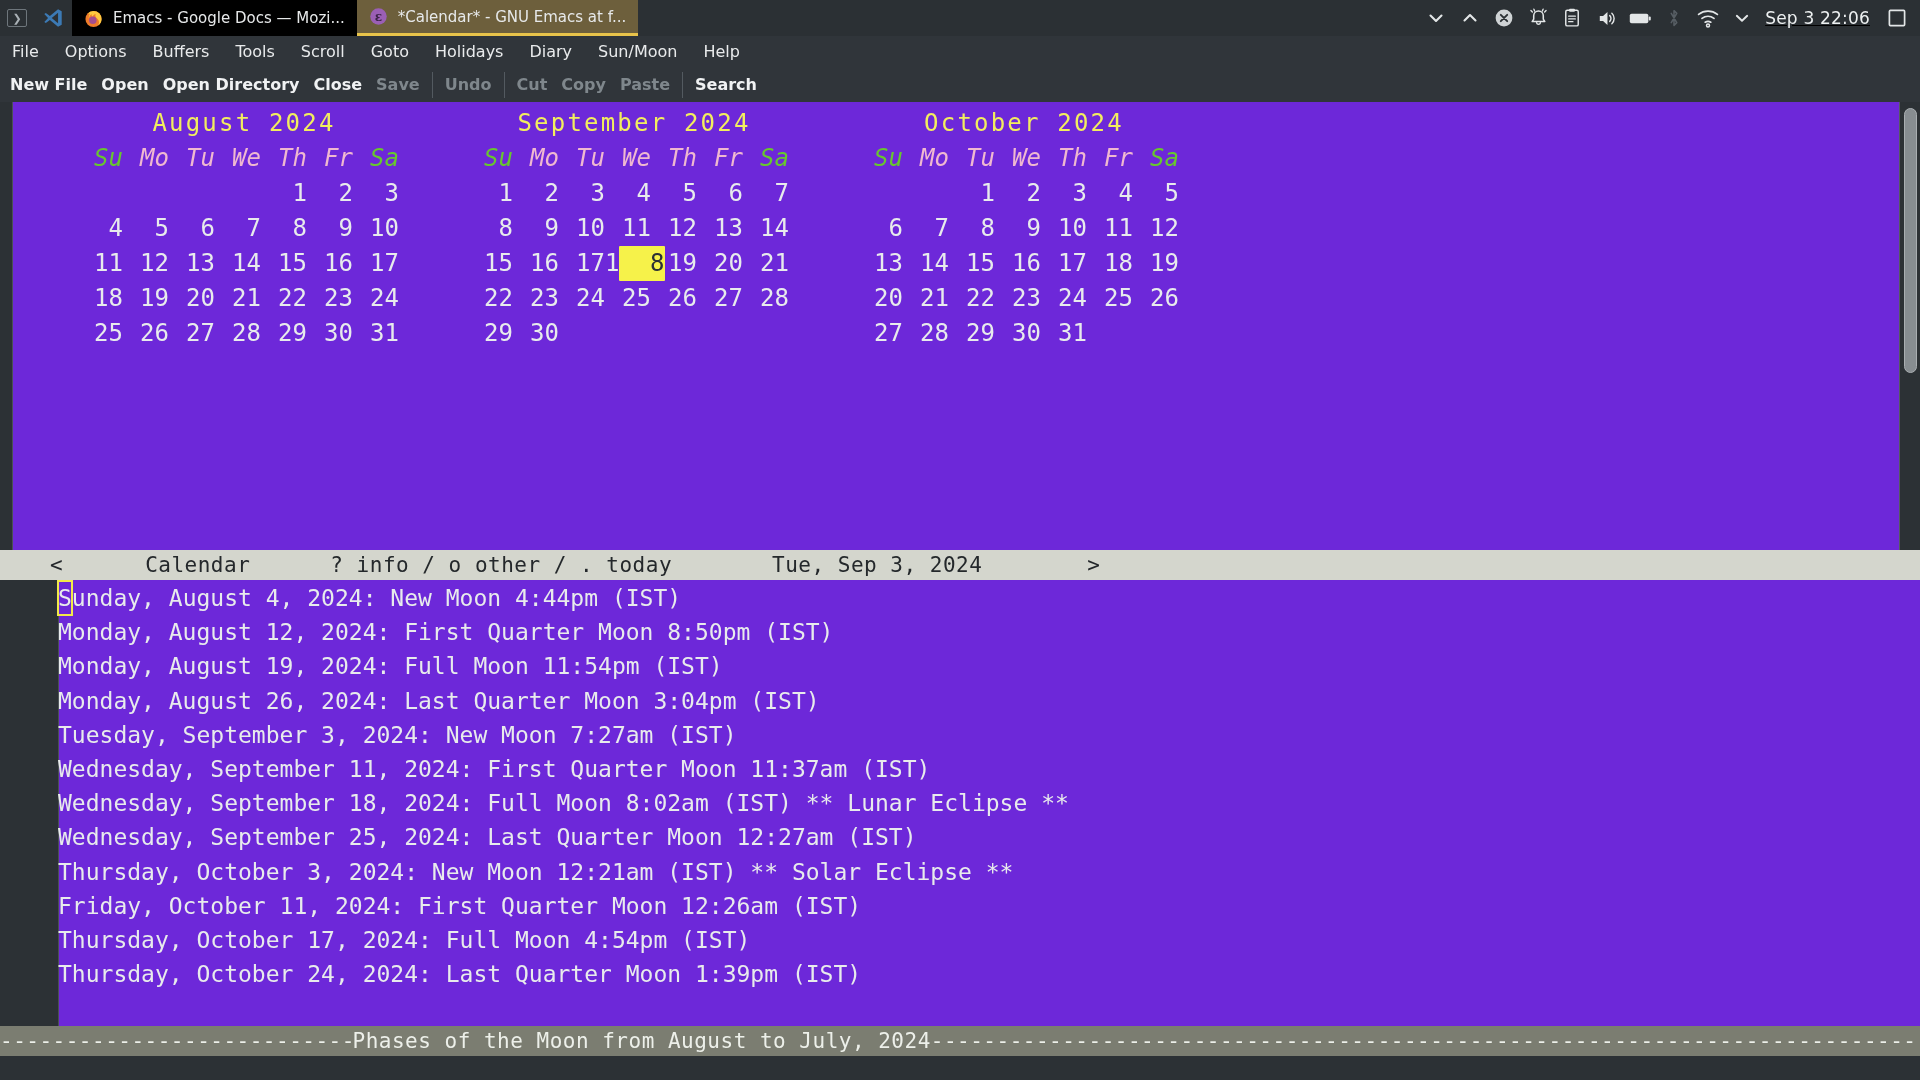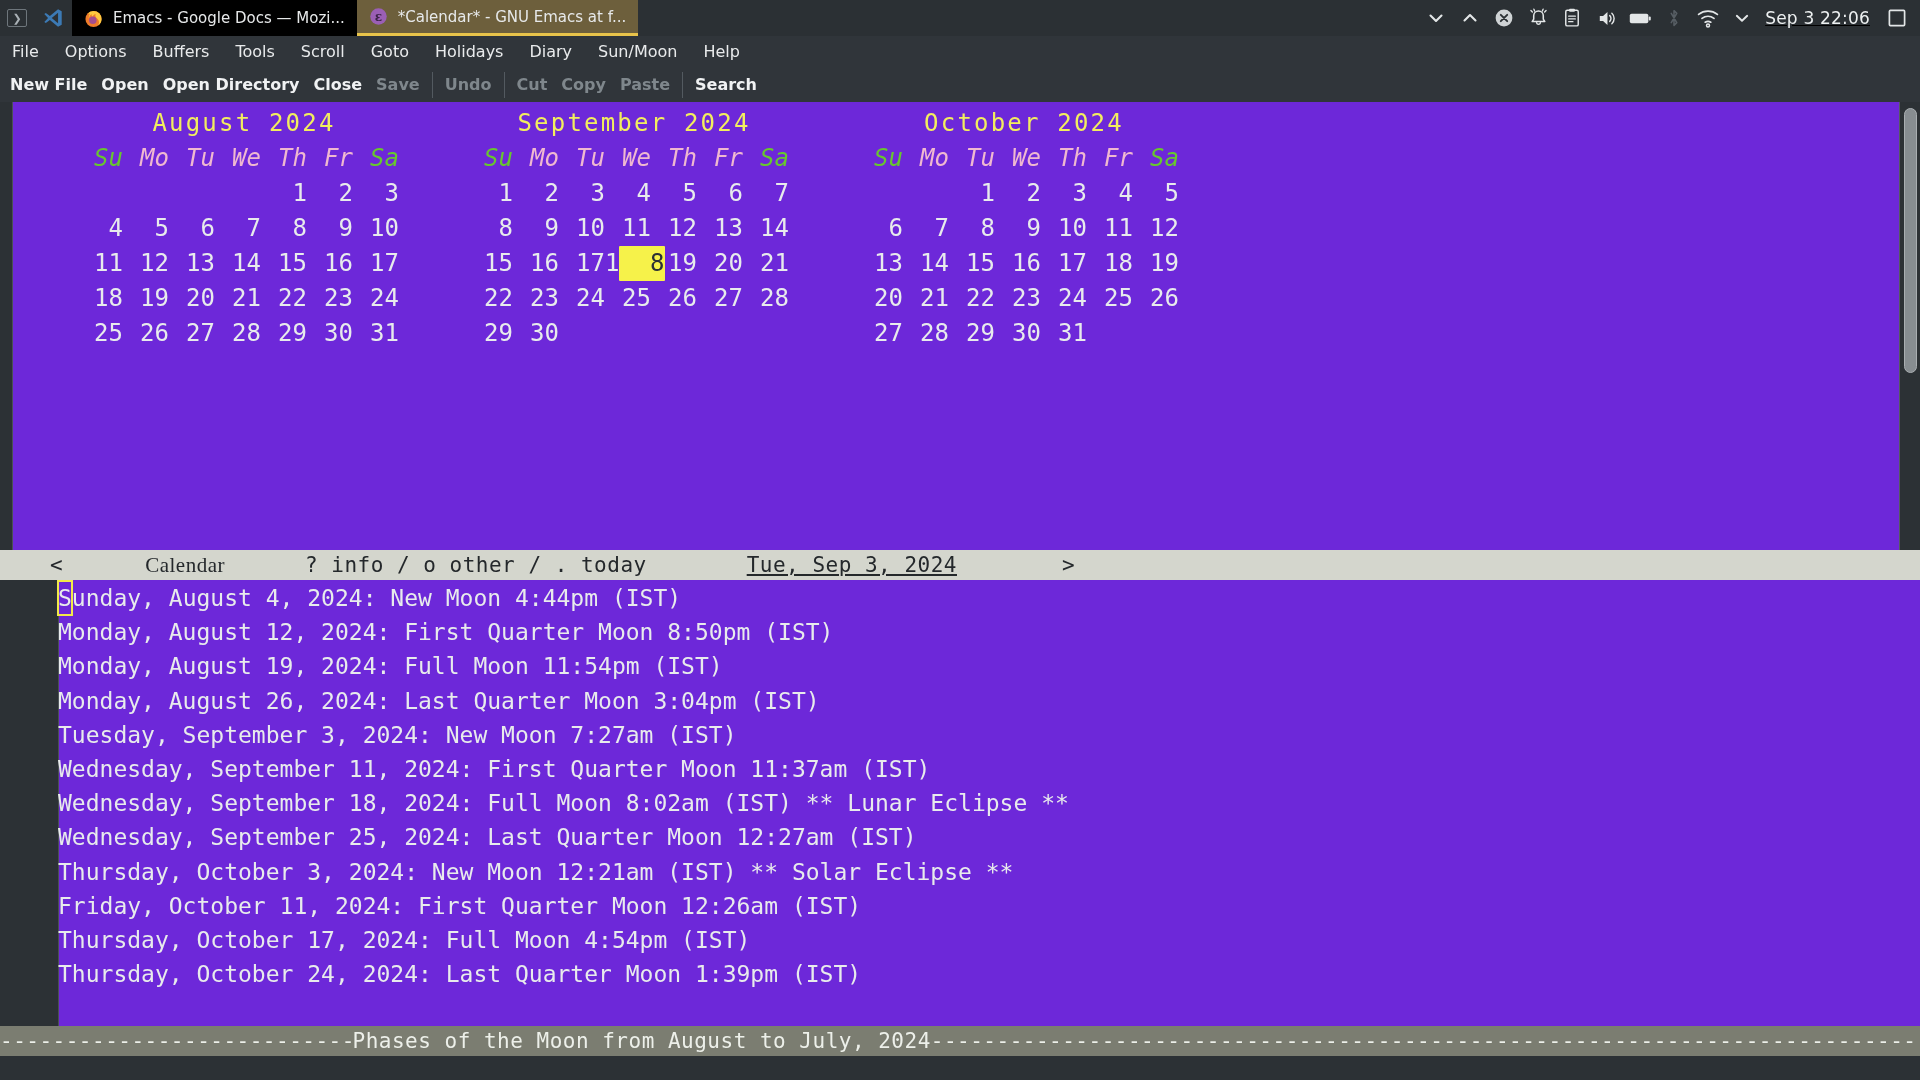--- a/index.html
+++ b/index.html
@@ -306,23 +306,23 @@
 
       <div class="calgrid" id="calgrid"><div class="month m-aug"><span class="mtitle">August 2024</span><span class="dow"><span class="we-end">Su</span><span class="wkday">Mo</span><span class="wkday">Tu</span><span class="wkday">We</span><span class="wkday">Th</span><span class="wkday">Fr</span><span class="we-end">Sa</span></span><span class="wk"><span></span><span></span><span></span><span></span><span>1</span><span>2</span><span>3</span></span><span class="wk"><span>4</span><span>5</span><span>6</span><span>7</span><span>8</span><span>9</span><span>10</span></span><span class="wk"><span>11</span><span>12</span><span>13</span><span>14</span><span>15</span><span>16</span><span>17</span></span><span class="wk"><span>18</span><span>19</span><span>20</span><span>21</span><span>22</span><span>23</span><span>24</span></span><span class="wk"><span>25</span><span>26</span><span>27</span><span>28</span><span>29</span><span>30</span><span>31</span></span><span class="wk"><span></span><span></span><span></span><span></span><span></span><span></span><span></span></span></div><div class="month m-sep"><span class="mtitle">September 2024</span><span class="dow"><span class="we-end">Su</span><span class="wkday">Mo</span><span class="wkday">Tu</span><span class="wkday">We</span><span class="wkday">Th</span><span class="wkday">Fr</span><span class="we-end">Sa</span></span><span class="wk"><span>1</span><span>2</span><span>3</span><span>4</span><span>5</span><span>6</span><span>7</span></span><span class="wk"><span>8</span><span>9</span><span>10</span><span>11</span><span>12</span><span>13</span><span>14</span></span><span class="wk"><span>15</span><span>16</span><span>17</span><span class="cursor-cell">1<span class="cdig">8</span></span><span>19</span><span>20</span><span>21</span></span><span class="wk"><span>22</span><span>23</span><span>24</span><span>25</span><span>26</span><span>27</span><span>28</span></span><span class="wk"><span>29</span><span>30</span><span></span><span></span><span></span><span></span><span></span></span><span class="wk"><span></span><span></span><span></span><span></span><span></span><span></span><span></span></span></div><div class="month m-oct"><span class="mtitle">October 2024</span><span class="dow"><span class="we-end">Su</span><span class="wkday">Mo</span><span class="wkday">Tu</span><span class="wkday">We</span><span class="wkday">Th</span><span class="wkday">Fr</span><span class="we-end">Sa</span></span><span class="wk"><span></span><span></span><span>1</span><span>2</span><span>3</span><span>4</span><span>5</span></span><span class="wk"><span>6</span><span>7</span><span>8</span><span>9</span><span>10</span><span>11</span><span>12</span></span><span class="wk"><span>13</span><span>14</span><span>15</span><span>16</span><span>17</span><span>18</span><span>19</span></span><span class="wk"><span>20</span><span>21</span><span>22</span><span>23</span><span>24</span><span>25</span><span>26</span></span><span class="wk"><span>27</span><span>28</span><span>29</span><span>30</span><span>31</span><span></span><span></span></span><span class="wk"><span></span><span></span><span></span><span></span><span></span><span></span><span></span></span></div></div>
 
       <div class="sbar">
         <div class="sthumb" style="top:6px;height:265px;"></div>
       </div>
     </div>
 
     <div class="modeline ml-cal">
       <span class="seg" style="padding-left:50px;">&lt;</span>
-      <span class="seg" style="padding-left:82px;font-family:Liberation Serif, serif;">Calendar</span>
+      <span class="seg" style="padding-left:82px;">Calendar</span>
       <span class="seg" style="padding-left:80px;">? info / o other / . today</span>
-      <span class="seg" style="padding-left:100px;text-decoration:underline;">Tue, Sep 3, 2024</span>
+      <span class="seg" style="padding-left:100px;">Tue, Sep 3, 2024</span>
       <span class="seg" style="padding-left:105px;">&gt;</span>
     </div>
 
     <div class="win win-moon">
       <div class="fringe-l"></div>
       <div class="win-border-l"></div>
 
       <div class="moontext" id="moontext"><span class="ln"><span class="firstchar">S</span>unday, August 4, 2024: New Moon 4:44pm (IST)</span><span class="ln">Monday, August 12, 2024: First Quarter Moon 8:50pm (IST)</span><span class="ln">Monday, August 19, 2024: Full Moon 11:54pm (IST)</span><span class="ln">Monday, August 26, 2024: Last Quarter Moon 3:04pm (IST)</span><span class="ln">Tuesday, September 3, 2024: New Moon 7:27am (IST)</span><span class="ln">Wednesday, September 11, 2024: First Quarter Moon 11:37am (IST)</span><span class="ln">Wednesday, September 18, 2024: Full Moon 8:02am (IST) ** Lunar Eclipse **</span><span class="ln">Wednesday, September 25, 2024: Last Quarter Moon 12:27am (IST)</span><span class="ln">Thursday, October 3, 2024: New Moon 12:21am (IST) ** Solar Eclipse **</span><span class="ln">Friday, October 11, 2024: First Quarter Moon 12:26am (IST)</span><span class="ln">Thursday, October 17, 2024: Full Moon 4:54pm (IST)</span><span class="ln">Thursday, October 24, 2024: Last Quarter Moon 1:39pm (IST)</span></div>
 
       <div class="sbar">

